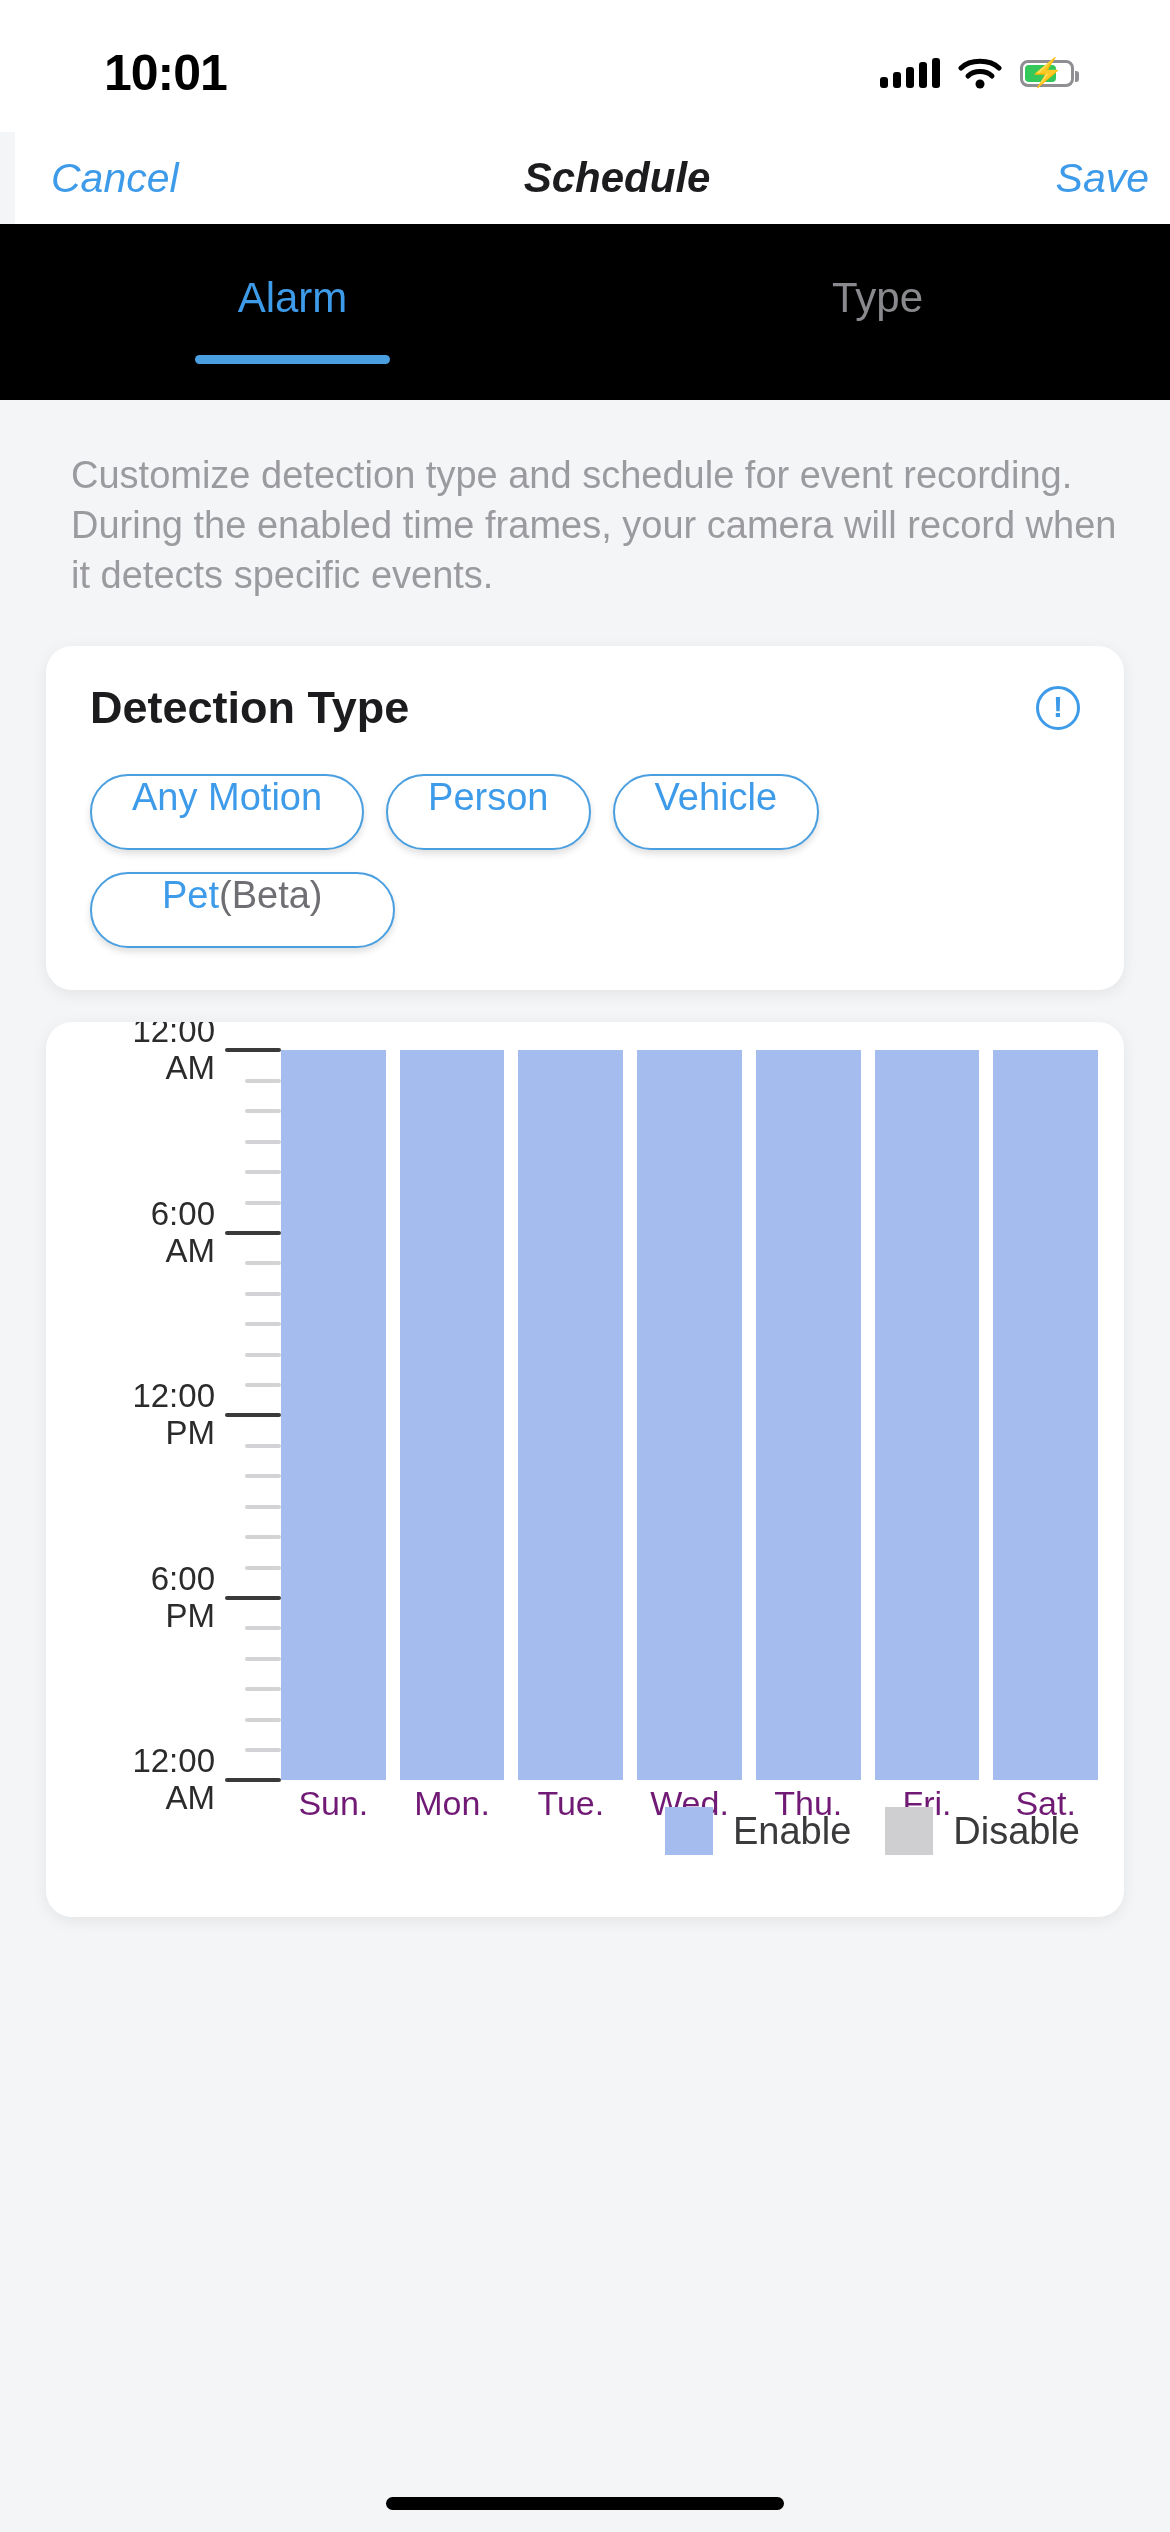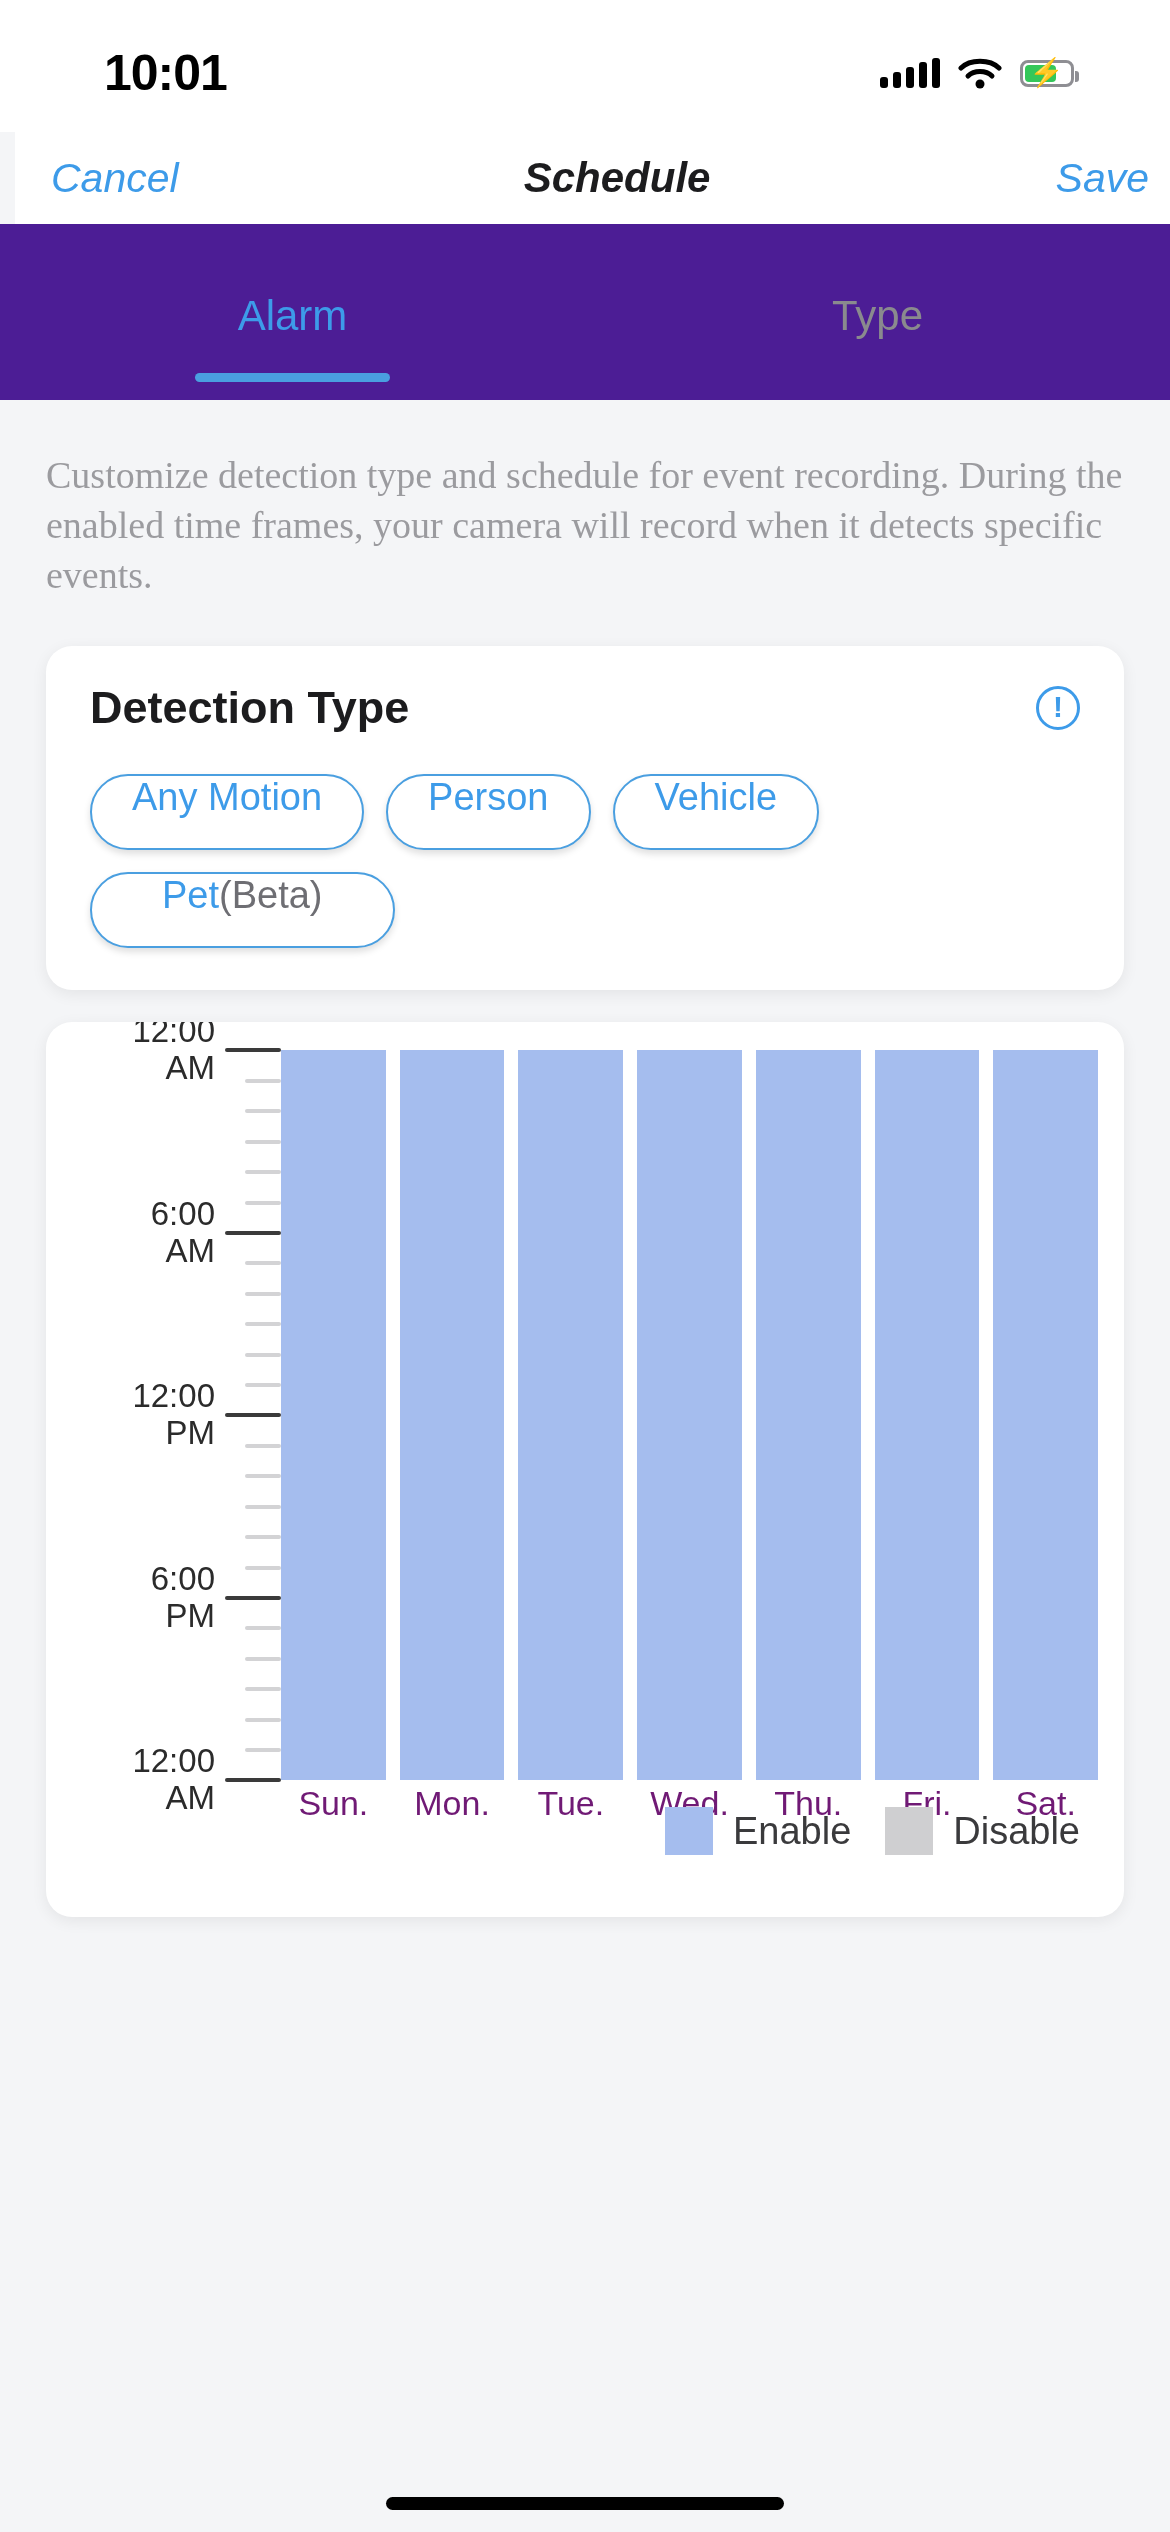--- a/index.html
+++ b/index.html
@@ -37,34 +37,34 @@
   .navbar{
     position:absolute; top:132px; left:15px; width:1170px; height:92px;
     background:#fff; display:flex; align-items:center; padding:0 36px;font-style:italic;
   }
   .nav-btn{ font-size:41px; color:#3d9be9; cursor:pointer; white-space:nowrap;}
   .nav-title{ flex:1; text-align:center; font-size:42px; font-weight:700; color:#1c1c1e;}
 
   
   .tabs{
     position:absolute; top:224px; left:0; width:1170px; height:176px;
-    background:#4c1d95; display:flex;align-items:center;
+    background:#000000; display:flex;
   }
   .tab{ flex:1; display:flex; flex-direction:column; align-items:center;
         justify-content:flex-start; padding-top:50px; cursor:pointer;}
   .tab span{ font-size:42px; color:#8a8a8e; }
   .tab.active span{ color:#3d9be9; }
   .tab .ind{ width:195px; height:9px; background:transparent; border-radius:5px; margin-top:33px;}
   .tab.active .ind{ background:#4a9fe0; }
 
   
   .content{ position:absolute; top:400px; left:0; width:1170px; height:2132px; background:#f4f5f7;}
 
   .desc{
-    padding:50px 46px 0 46px; font-size:38px; line-height:1.32; color:#9b9b9f;font-family:Liberation Serif, serif;
+    padding:50px 46px 0 71px; font-size:38px; line-height:1.32; color:#9b9b9f;
   }
 
   
   .card{
     margin:46px 46px 0 46px; background:#fff; border-radius:26px;
     box-shadow:0 4px 16px rgba(0,0,0,.07);
   }
   .card-head{ display:flex; align-items:center; justify-content:space-between;
               padding:36px 44px 0 44px;}
   .card-title{ font-size:45px; font-weight:700; color:#1c1c1e;}

